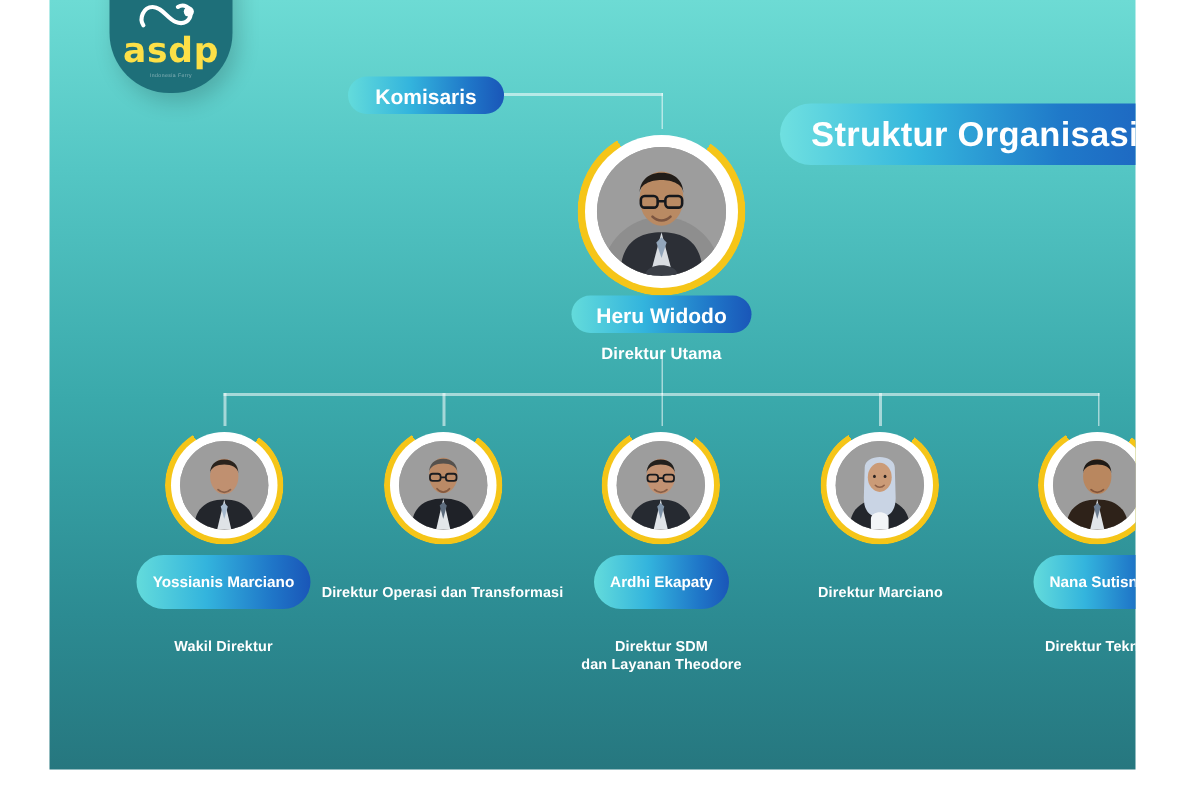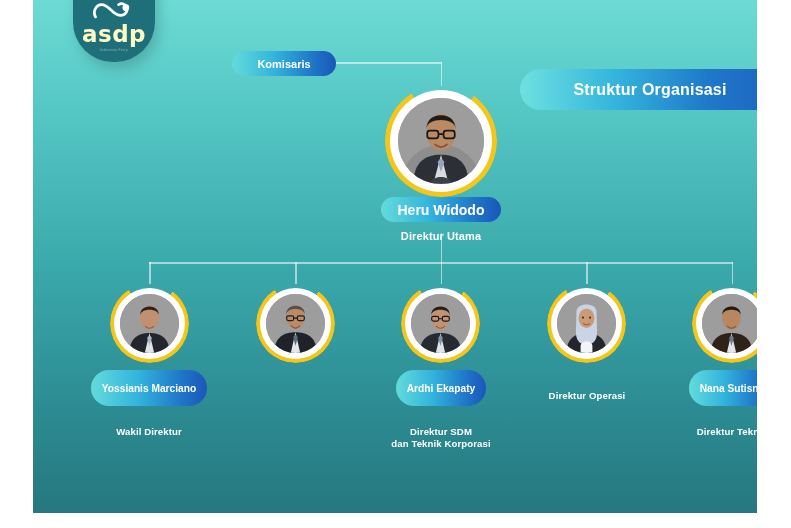--- a/index.html
+++ b/index.html
@@ -18,45 +18,45 @@
   #logo-badge{
     position:absolute;left:40px;top:-26px;width:82px;height:88px;
     background:#1e6f79;
     border-radius:10px 10px 40px 40px;
     box-shadow:4px 6px 14px rgba(0,0,0,.18);
     display:flex;flex-direction:column;align-items:center;justify-content:flex-end;
     padding-bottom:10px;box-sizing:border-box;
   }
   #logo-mark{width:46px;height:24px;display:block;}
   #logo-word{
-    color:#fef9c3;font-size:23px;font-weight:700;letter-spacing:.5px;line-height:1;
+    color:#fde047;font-size:23px;font-weight:700;letter-spacing:.5px;line-height:1;
     margin-top:1px;font-family:"DejaVu Sans",sans-serif;
   }
   #logo-tag{color:rgba(255,255,255,.45);font-size:3.4px;letter-spacing:.3px;margin-top:2px;}
 
   
   #title-banner{
     position:absolute;left:487px;top:69px;width:260px;height:41px;
     background:linear-gradient(90deg,#6fe0e0 0%, #35b7dd 35%, #1f79c9 72%, #1d63c0 100%);
     border-radius:21px 0 0 21px;
     display:flex;align-items:center;justify-content:center;
   }
   #title-banner span{
-    color:#ffffff;font-size:16px;font-weight:700;letter-spacing:.2px;
+    color:#ffffff;font-size:23px;font-weight:700;letter-spacing:.2px;
     white-space:nowrap;
   }
 
   
   .pill{
     background:linear-gradient(90deg,#63dbdb 0%, #33b4dd 40%, #1f76c8 78%, #1a56b8 100%);
     border-radius:999px;display:flex;align-items:center;justify-content:center;
     color:#ffffff;font-weight:700;white-space:nowrap;box-sizing:border-box;
   }
   #komisaris-pill{
-    position:absolute;left:199px;top:51px;width:104px;height:25px;font-size:11px;
+    position:absolute;left:199px;top:51px;width:104px;height:25px;font-size:14px;
   }
 
   
   .line{position:absolute;background:rgba(255,255,255,.55);}
   #kom-h{left:303px;top:62px;width:106px;height:1.5px;}
   #kom-v{left:407.5px;top:62px;width:1.5px;height:24px;}
 
   #ceo-stem{left:407.5px;top:233px;width:1.5px;height:30px;}
   #bus-h{left:116px;top:262px;width:584px;height:1.5px;}
   .drop{width:1.5px;height:22px;top:262px;}
@@ -179,20 +179,21 @@
           <ellipse cx="50" cy="39" rx="16" ry="20" fill="#bb8a66"></ellipse>
           <path d="M34 36 C34 22 66 22 66 36 C66 26 60 20 50 20 C40 20 34 26 34 36 Z" fill="#55514d"></path>
           <rect x="35" y="37" width="12" height="8" rx="3" fill="none" stroke="#1b1d21" stroke-width="2"></rect>
           <rect x="53" y="37" width="12" height="8" rx="3" fill="none" stroke="#1b1d21" stroke-width="2"></rect>
           <line x1="47" y1="41" x2="53" y2="41" stroke="#1b1d21" stroke-width="2"></line>
           <path d="M43 54 C47 59 53 59 57 54" stroke="#84593f" stroke-width="2" fill="none" stroke-linecap="round"></path>
         </svg>
       </div>
     </div>
     <div class="node" style="left:162px;top:370px;width:200px;">
+      <div class="role">Direktur Operasi dan Transformasi</div>
     </div>
 
     <div class="avatar-wrap" style="left:368px;top:284px;width:79px;height:79px;">
       <div class="ring gold"></div>
       <div class="white-ring" style="inset:4px;"></div>
       <div class="photo" style="inset:10px;">
         <svg viewBox="0 0 100 100" preserveAspectRatio="xMidYMid slice">
           <rect width="100" height="100" fill="#9d9d9d"></rect>
           <path d="M15 100 C15 74 32 66 50 66 C68 66 85 74 85 100 Z" fill="#262a31"></path>
           <path d="M50 66 L42 100 L58 100 Z" fill="#e0e4e8"></path>
@@ -204,42 +205,42 @@
           <line x1="47" y1="42" x2="53" y2="42" stroke="#17191d" stroke-width="2"></line>
           <path d="M43 55 C47 59 53 59 57 55" stroke="#8a6048" stroke-width="2" fill="none" stroke-linecap="round"></path>
         </svg>
       </div>
     </div>
     <div class="node" style="left:328px;top:370px;width:160px;justify-content:flex-end;">
       <div class="pill name-pill">
         <span>Ardhi Ekapaty</span>
       </div>
       <div class="role" style="white-space:pre-line;">Direktur SDM
-dan Teknik Korporasi</div>
+dan Layanan Theodore</div>
     </div>
 
     <div class="avatar-wrap" style="left:514px;top:284px;width:79px;height:79px;">
       <div class="ring gold"></div>
       <div class="white-ring" style="inset:4px;"></div>
       <div class="photo" style="inset:10px;">
         <svg viewBox="0 0 100 100" preserveAspectRatio="xMidYMid slice">
           <rect width="100" height="100" fill="#9d9d9d"></rect>
           <path d="M16 100 C16 74 33 66 50 66 C67 66 84 74 84 100 Z" fill="#23262c"></path>
           <path d="M33 30 C33 14 67 14 67 30 L68 64 C68 78 62 86 50 86 C38 86 32 78 32 64 Z" fill="#c9d4e4"></path>
           <path d="M40 88 C40 78 60 78 60 88 L60 100 L40 100 Z" fill="#f2f5f8"></path>
           <ellipse cx="50" cy="41" rx="13.5" ry="16.5" fill="#cb9b77"></ellipse>
           <path d="M37 31 C37 20 63 20 63 31 L63 26 C63 17 37 17 37 26 Z" fill="#c9d4e4"></path>
           <ellipse cx="44" cy="40" rx="1.6" ry="1.8" fill="#2b2320"></ellipse>
           <ellipse cx="56" cy="40" rx="1.6" ry="1.8" fill="#2b2320"></ellipse>
           <path d="M45 50 C47.5 53 52.5 53 55 50" stroke="#8d6048" stroke-width="1.8" fill="none" stroke-linecap="round"></path>
         </svg>
       </div>
     </div>
     <div class="node" style="left:474px;top:370px;width:160px;">
-      <div class="role">Direktur Operasi</div>
+      <div class="role">Direktur Marciano</div>
     </div>
 
     <div class="avatar-wrap" style="left:659px;top:284px;width:79px;height:79px;">
       <div class="ring gold"></div>
       <div class="white-ring" style="inset:4px;"></div>
       <div class="photo" style="inset:10px;">
         <svg viewBox="0 0 100 100" preserveAspectRatio="xMidYMid slice">
           <rect width="100" height="100" fill="#9d9d9d"></rect>
           <path d="M15 100 C15 74 32 66 50 66 C68 66 85 74 85 100 Z" fill="#2e2219"></path>
           <path d="M50 66 L42 100 L58 100 Z" fill="#e2e6ea"></path>

